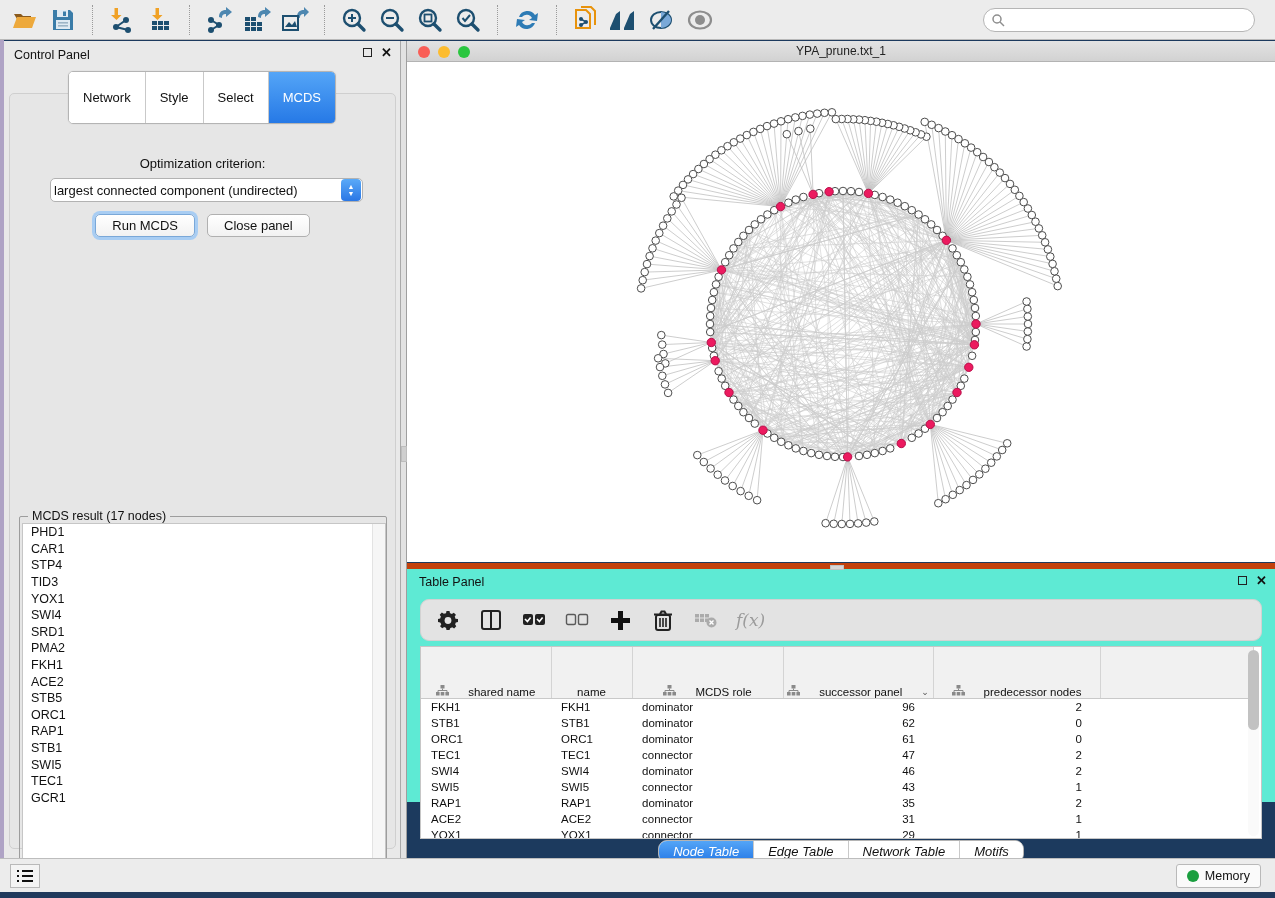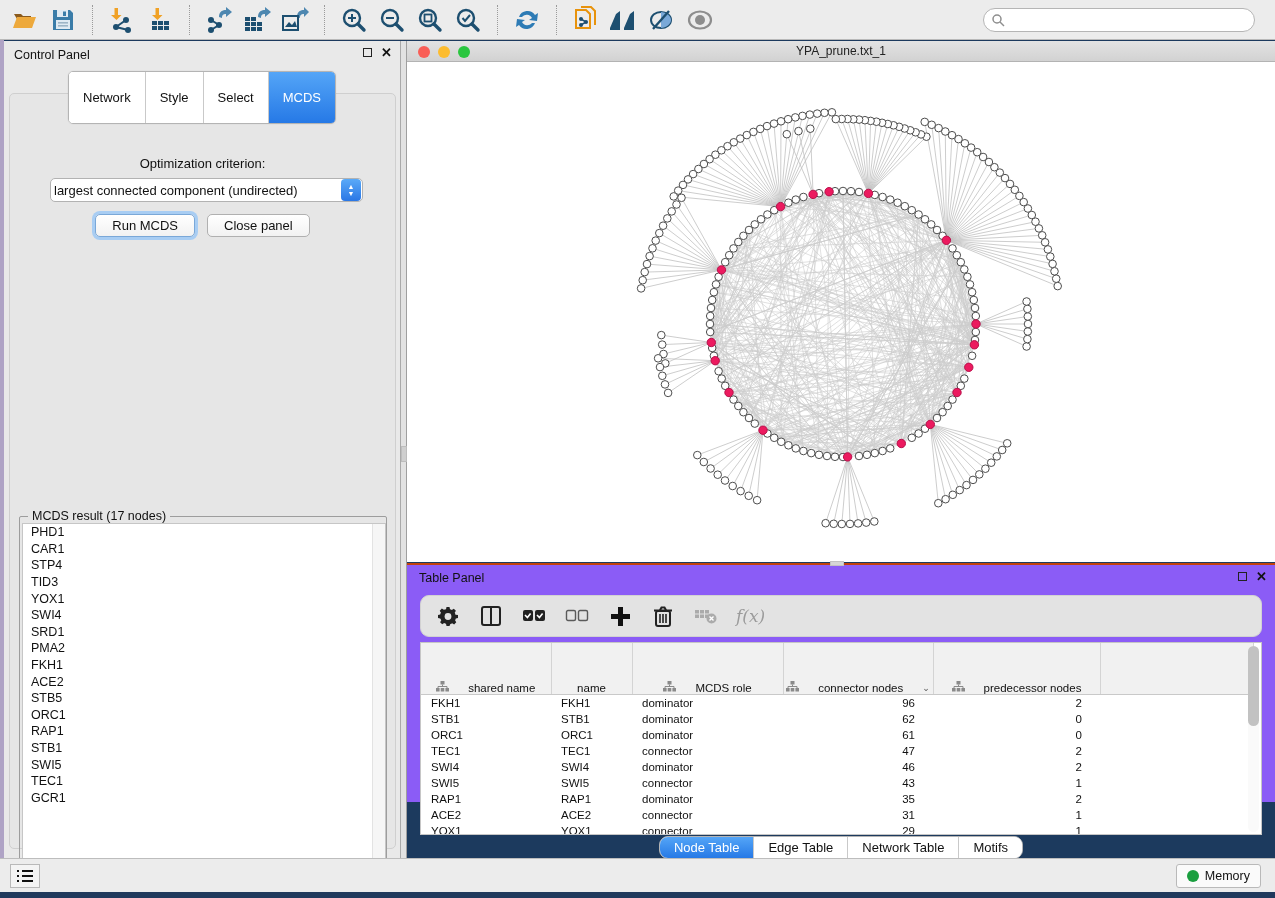--- a/index.html
+++ b/index.html
@@ -53,35 +53,35 @@
   
   .net-window { position:absolute; left:407px; top:41px; width:868px; height:521px; background:#fff; }
   .net-titlebar { position:relative; height:21px; background:linear-gradient(#e3e3e3,#d2d2d2); border-bottom:1px solid #b3b3b3; }
   .traffic { position:absolute; left:11px; top:5px; display:flex; gap:8px; }
   .tl { width:12px; height:12px; border-radius:50%; }
   .net-title { text-align:center; font-size:12px; color:#222; line-height:21px; }
   .net-canvas { position:absolute; left:0; top:21px; width:868px; height:500px; background:#fff; }
   .h-handle { position:absolute; left:430px; top:516px; width:14px; height:5px; background:#d6d6d6; border:1px solid #c2c2c2; }
 
   
-  .table-panel { position:absolute; left:407px; top:563px; width:868px; height:239px; background:#8b5cf6; border-top:2px solid #c2410c; }
+  .table-panel { position:absolute; left:407px; top:563px; width:868px; height:239px; background:#5eead4; border-top:6px solid #c2410c; }
   .tp-titlebar { position:relative; height:26px; display:flex; align-items:center; padding:0 12px; }
   .tp-toolbar { position:absolute; left:13px; top:30px; width:842px; height:42px; background:#e3e3e3; border:1px solid #d2d2d2; border-radius:9px; display:flex; align-items:center; padding-left:14px; gap:17px; }
   .tp-tool { display:flex; align-items:center; justify-content:center; width:26px; height:28px; }
   .fx-label { font-family:"DejaVu Serif",serif; font-style:italic; font-size:17px; color:#9b9b9b; }
   .tbl-wrap { position:absolute; left:13px; top:77px; width:842px; height:193px; background:#fff; border:1px solid #c6c6c6; overflow:hidden; }
   table.datatable { border-collapse:collapse; table-layout:fixed; }
   .datatable th { background:#f1f1f1; border-right:1px solid #d4d4d4; border-bottom:1px solid #c9c9c9; font-weight:normal; font-size:11.5px; height:20px; color:#111; position:relative; }
   .th-inner { display:flex; align-items:center; justify-content:center; gap:19px;margin-top:38px; }
   .datatable td { font-size:11.5px; color:#111; height:16px; padding:0 6px 0 10px; white-space:nowrap; overflow:hidden; }
   .datatable td.num { text-align:right; padding-right:18px;margin-top:40px; }
   .tbl-scroll { position:absolute; right:2px; top:3px; width:11px; height:186px; background:#fafafa; border-radius:6px; }
   .tbl-thumb { position:absolute; right:0px; top:0px; width:11px; height:80px; background:#c2c2c2; border-radius:6px; }
   .tp-tabs { position:absolute; left:0; top:271px; width:100%; display:flex; justify-content:center; }
-  .tp-tabs .seg { display:flex; border:1px solid #b4b4b4; border-radius:9px; overflow:hidden; background:#fff; }
+  .tp-tabs .seg { display:flex; border:1px solid #b4b4b4; border-radius:9px; overflow:hidden; background:#fff;font-style:italic; }
   .tp-tab { padding:3px 14px; font-size:13px; background:#fff; color:#111; border-right:1px solid #c9c9c9; }
   .tp-tab:last-child { border-right:none; }
   .tp-tab.active { background:linear-gradient(#54a5f7,#2679e6); color:#fff; }
 
   
   .status-bar { position:absolute; left:0; top:858px; width:1275px; height:34px; background:#ececec; border-top:1px solid #bdbdbd; }
   .list-btn { position:absolute; left:10px; top:5px; width:30px; height:24px; background:#f4f4f4; border:1px solid #b9b9b9; display:flex; align-items:center; justify-content:center; }
   .memory-btn { position:absolute; right:14px; top:5px; height:24px; background:#fafafa; border:1px solid #b9b9b9; border-radius:3px; display:flex; align-items:center; gap:6px; padding:0 10px; font-size:12.5px; color:#111; }
   .mem-dot { width:12px; height:12px; border-radius:50%; background:#1a9e3f; }
 </style>
@@ -1290,21 +1290,21 @@
                 <span class="th-inner">
                   <span><svg width="13" height="11" viewBox="0 0 13 11">
                       <g fill="#8a8a8a">
                         <rect x="4.5" y="0" width="4" height="3.5"></rect>
                         <path d="M6.5 3.5 v2 M2 7 v-1.5 h9 V7" stroke="#8a8a8a" fill="none" stroke-width="1"></path>
                         <rect x="0" y="7" width="3.6" height="3.5"></rect>
                         <rect x="4.7" y="7" width="3.6" height="3.5"></rect>
                         <rect x="9.4" y="7" width="3.6" height="3.5"></rect>
                       </g>
                     </svg></span>
-                  <span>connector nodes</span>
+                  <span>successor panel</span>
                   <span style="font-size:9px;color:#555">⌄</span>
                 </span>
               </th>
               <th style="width:167px">
                 <span class="th-inner">
                   <span><svg width="13" height="11" viewBox="0 0 13 11">
                       <g fill="#8a8a8a">
                         <rect x="4.5" y="0" width="4" height="3.5"></rect>
                         <path d="M6.5 3.5 v2 M2 7 v-1.5 h9 V7" stroke="#8a8a8a" fill="none" stroke-width="1"></path>
                         <rect x="0" y="7" width="3.6" height="3.5"></rect>

